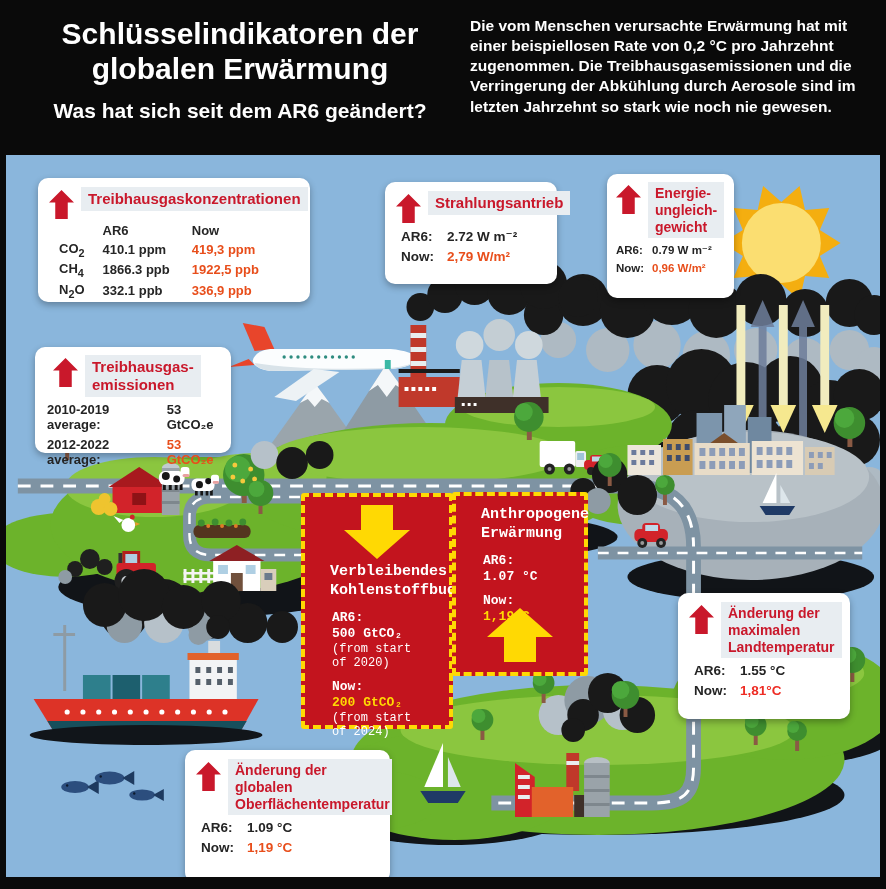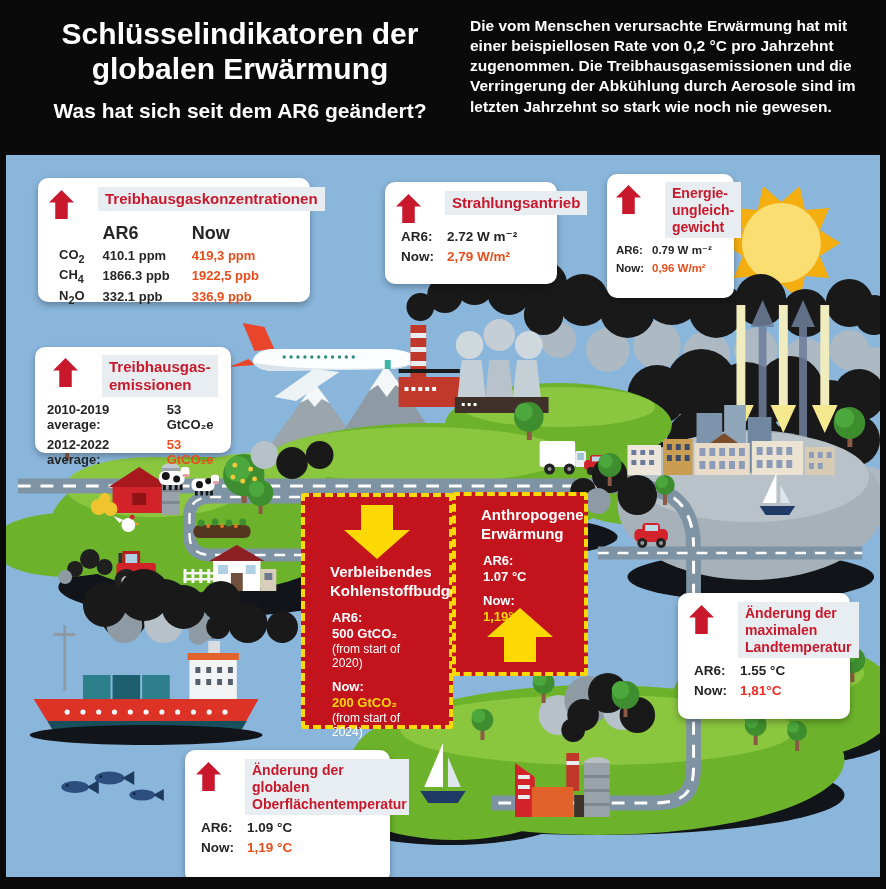--- a/index.html
+++ b/index.html
@@ -15,39 +15,39 @@
              font-size:15.5px;font-weight:700;line-height:1.3;}
 
   
   .scene{position:absolute;left:6px;top:155px;width:874px;height:722px;
          background:var(--sky,#8AB6DC);overflow:hidden;}
   .scene svg.art{position:absolute;left:0;top:0;width:100%;height:100%;display:block;}
 
   
   .panel{position:absolute;z-index:6;box-sizing:border-box;}
   .white{background:#fff;border-radius:10px;box-shadow:0 3px 7px rgba(0,0,0,.3);padding:9px 11px;}
-  .p-head{display:flex;align-items:flex-start;gap:24px;}
+  .p-head{display:flex;align-items:flex-start;gap:7px;}
   .up-arrow{width:25px;height:29px;flex:0 0 auto;fill:var(--accent-red,#C9182B);margin-top:3px;}
   .p-title{font-weight:700;color:var(--accent-red,#C9182B);font-size:15px;line-height:1.2;
            background:var(--title-band,#E8EDF1);padding:3px 7px;white-space:pre-line;display:inline-block;}
   .p-title.small{font-size:14px;}
   .gas-table{border-collapse:collapse;margin:3px 0 0 6px;font-size:13px;font-weight:700;color:#262626;}
-  .gas-table th{text-align:left;padding:1px 4px;font-size:18px;}
+  .gas-table th{text-align:left;padding:1px 4px;font-size:13px;}
   .gas-table td{padding:1.5px 4px;}
   .gas-table td.gas{padding-right:14px;}
   .gas-table td.ar6v{padding-right:18px;}
   .val-orange{color:var(--value-orange,#E84E1B);}
   .val-red{color:var(--value-red,#EE2C24);}
   .kv{display:flex;align-items:baseline;font-size:13.5px;font-weight:700;color:#242424;margin:5px 0 0 5px;}
   .kv .k{min-width:46px;}
   .emiss-row{display:flex;font-size:13px;font-weight:700;color:#242424;margin:5px 0 0 2px;gap:20px;}
 
   
   .red-panel{background:var(--panel-red,#C3141E);border:4px dashed var(--panel-yellow,#FFD903);
-             border-radius:3px;color:#fff;padding:6px 25px;}
+             border-radius:3px;color:#fff;padding:6px 25px;font-family:Liberation Mono, monospace;}
   .big-arrow{display:block;margin:2px auto 4px;width:66px;height:54px;fill:var(--panel-yellow,#FFD903);}
   .rp-title{font-weight:700;font-size:15px;line-height:1.25;margin:4px 0 6px;}
   .rp-label{font-weight:700;font-size:13px;margin:9px 0 0 2px;}
   .rp-value{font-weight:700;font-size:13px;margin:1px 0 0 2px;}
   .rp-value.yellow{color:var(--panel-yellow,#FFD903);}
   .rp-note{font-size:12px;font-weight:400;margin:1px 0 0 2px;}
   .arrow-bottom{position:absolute;left:50%;transform:translateX(-50%);bottom:6px;}
 </style>
 </head>
 <body>

